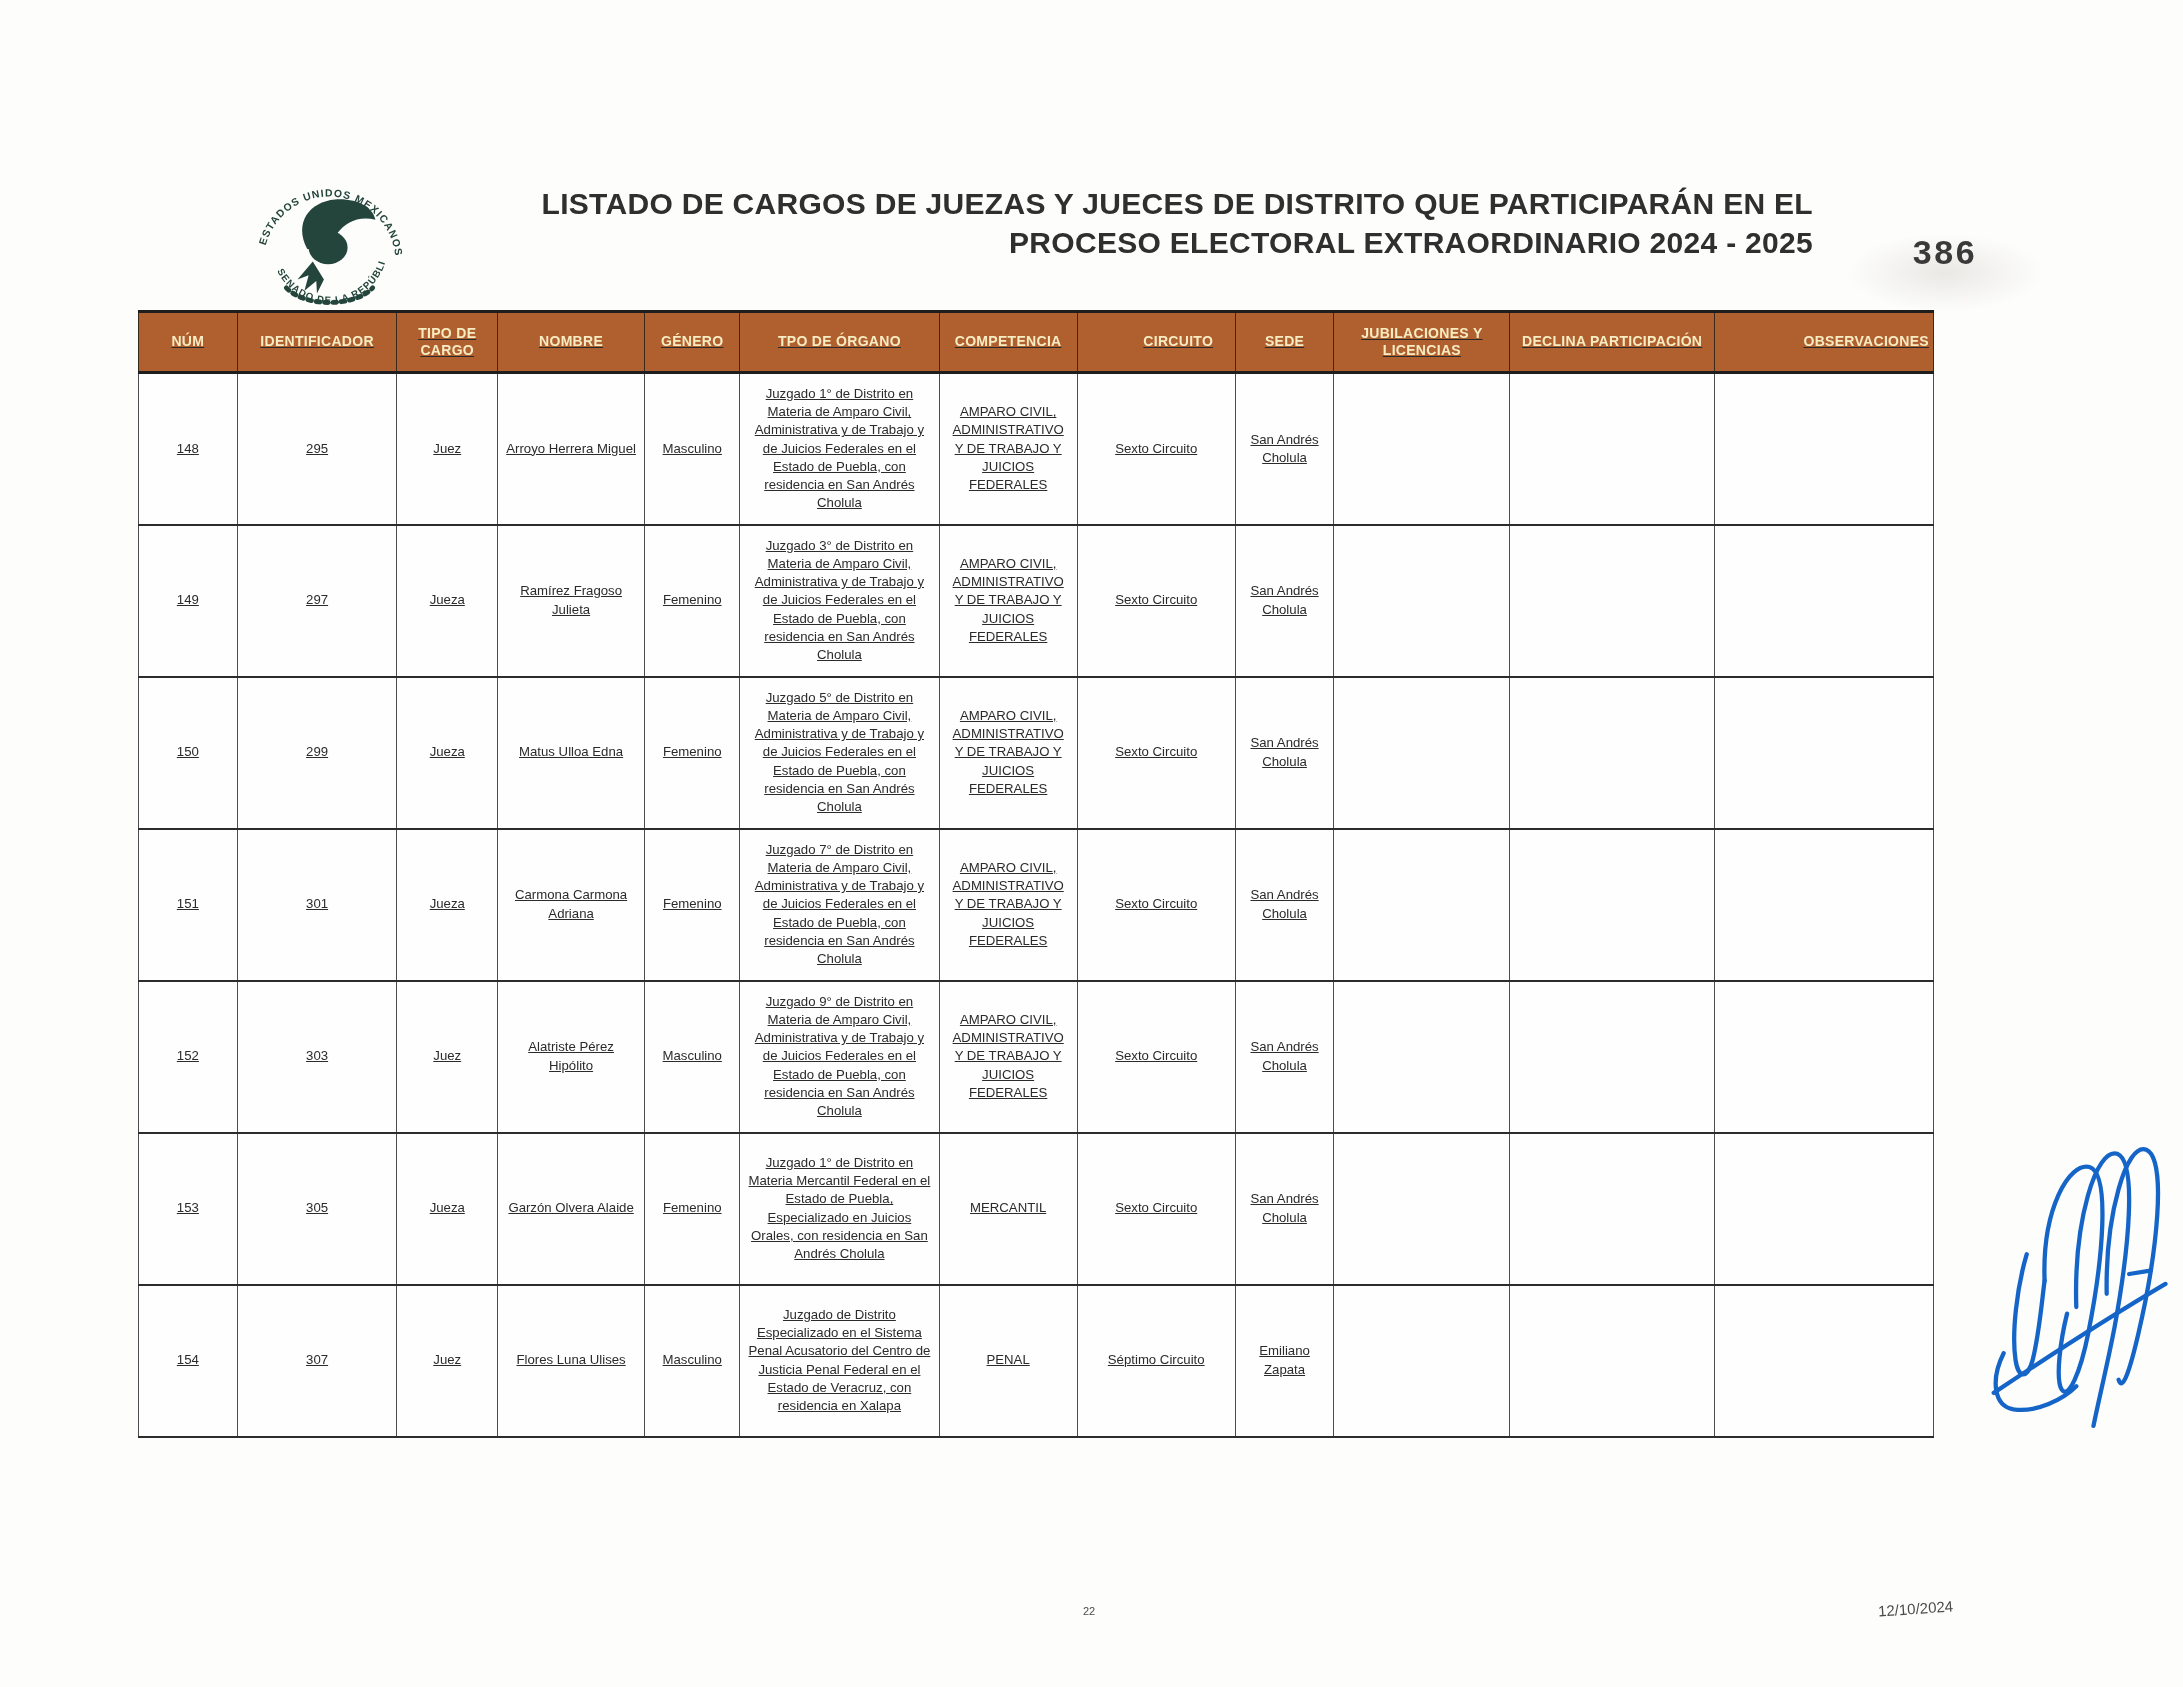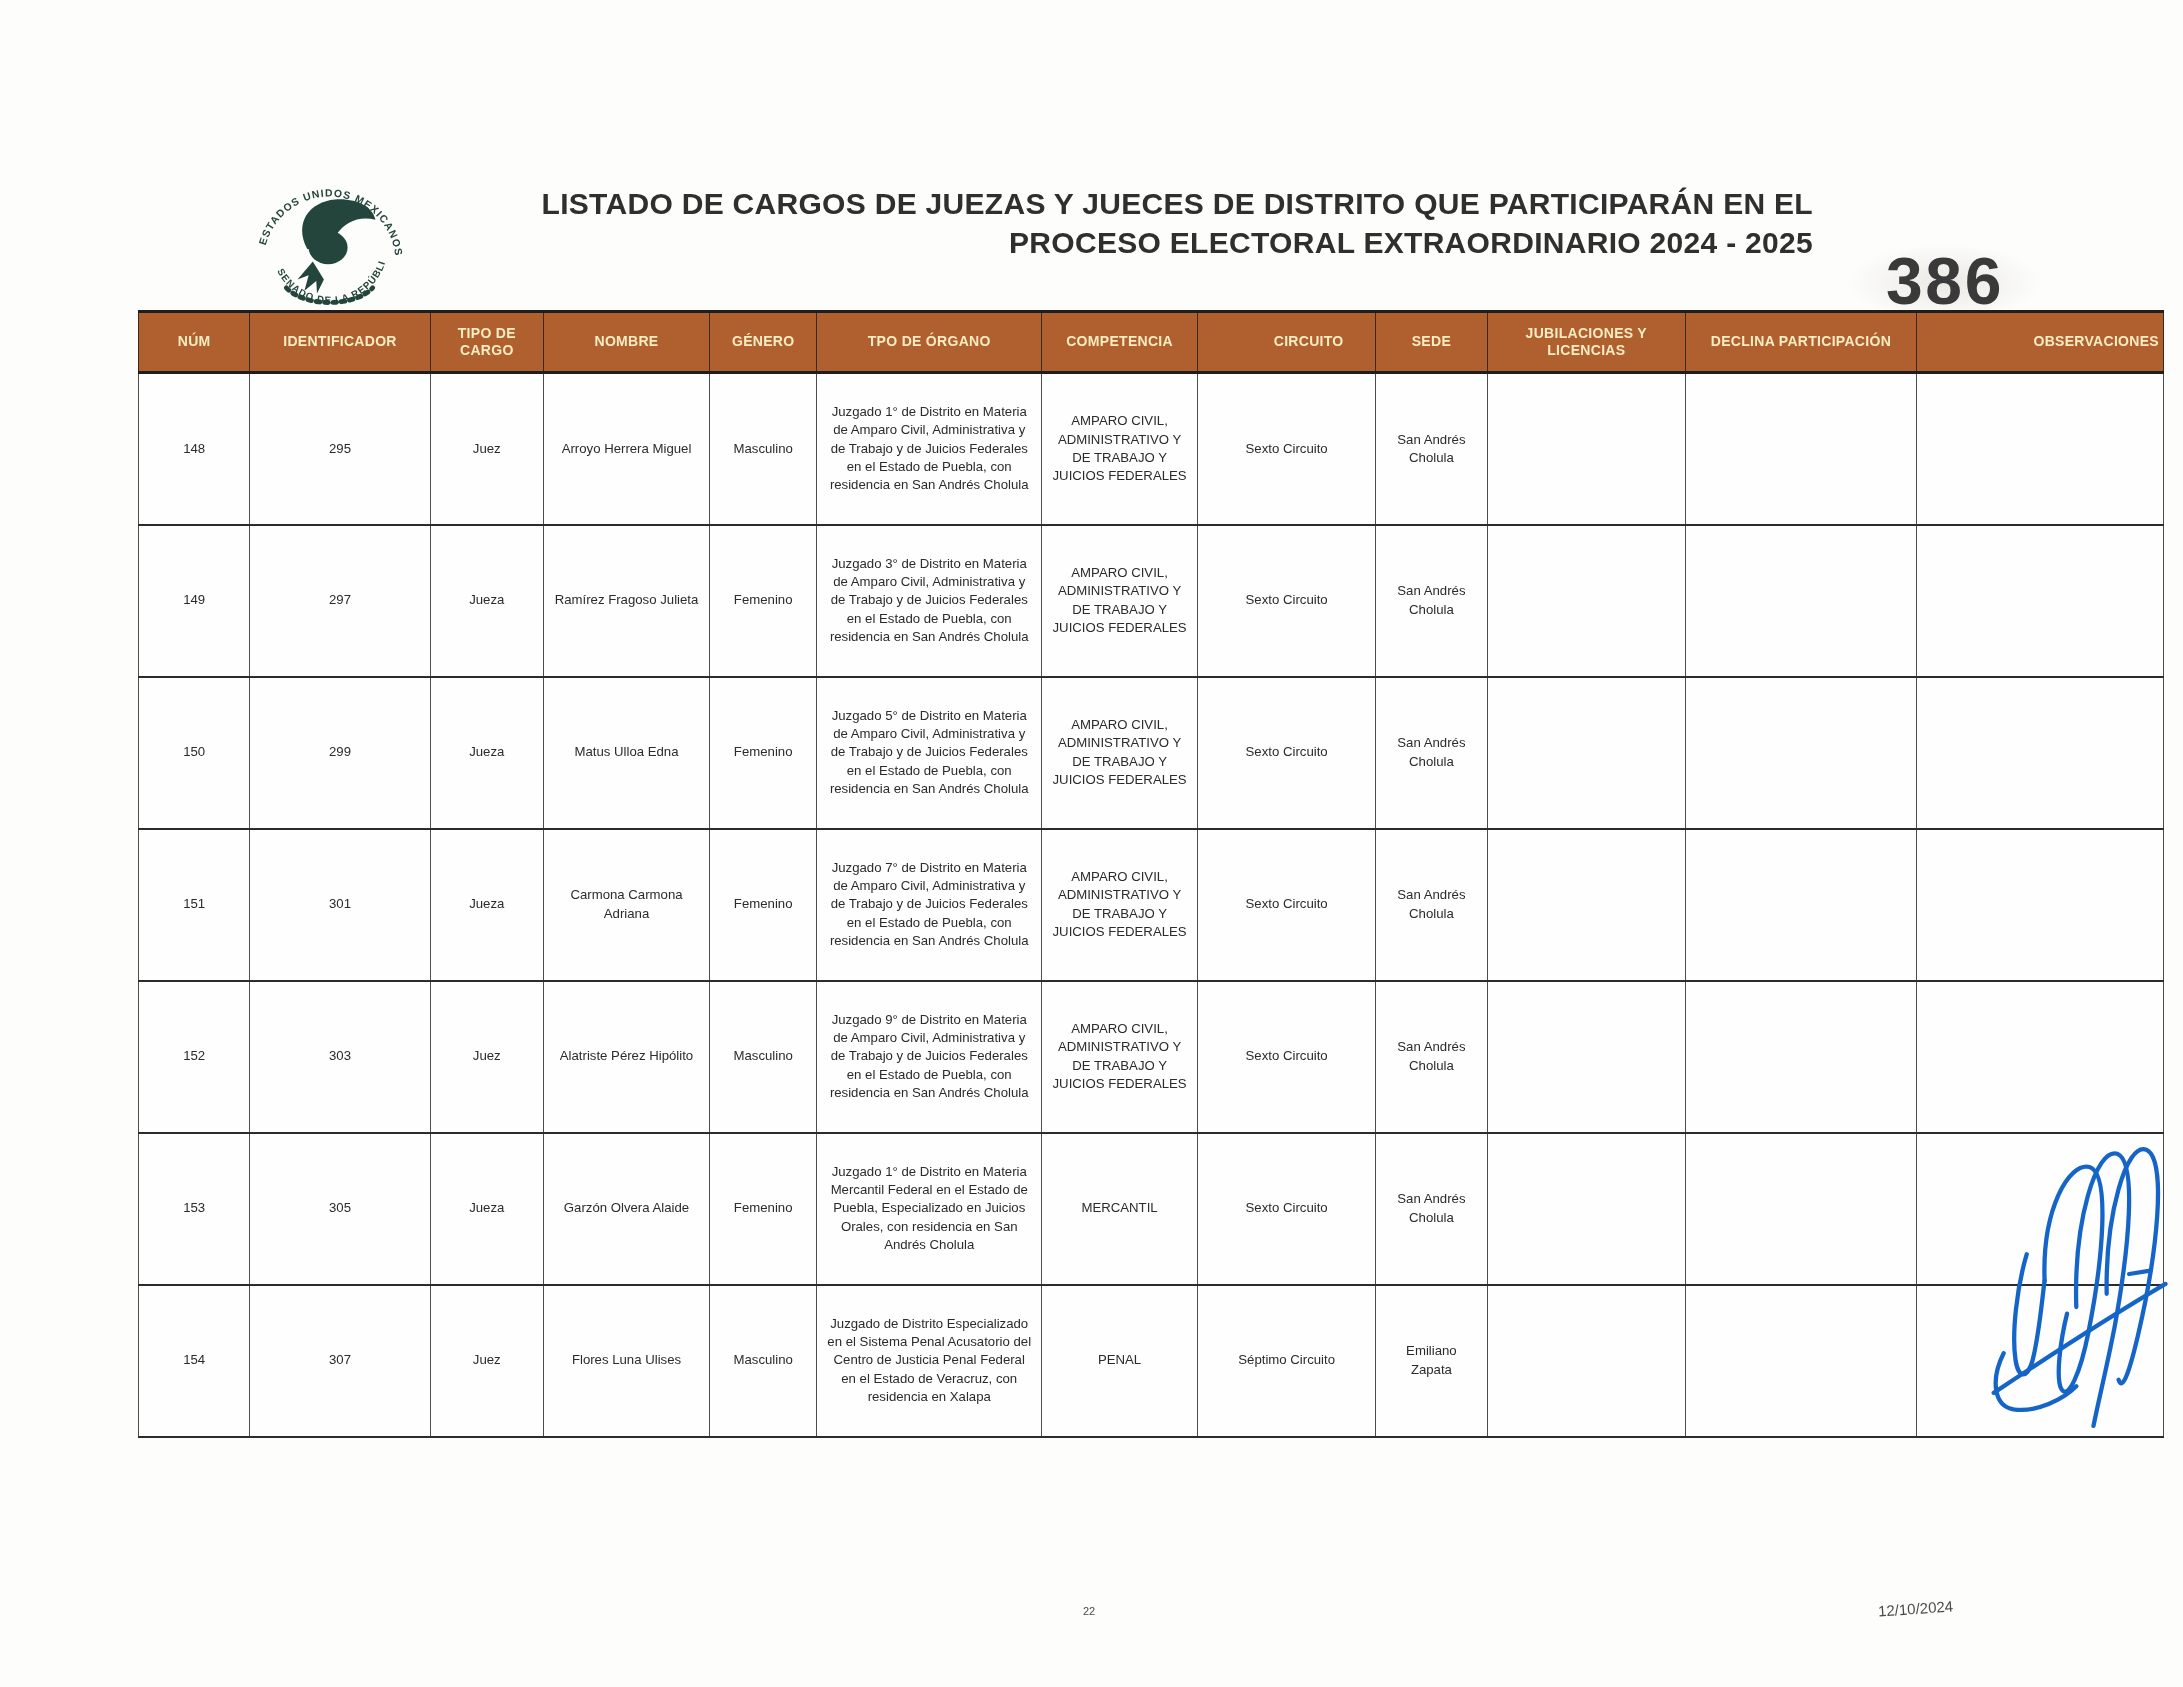--- a/index.html
+++ b/index.html
@@ -7,28 +7,28 @@
     position:relative;width:2183px;height:1687px;background:#fdfdfc;
     font-family:"Liberation Sans","DejaVu Sans",sans-serif;color:#2b2b2b;overflow:hidden;
   }
   
   .seal{position:absolute;left:246px;top:164px;width:167px;height:167px;}
   .title-block{
     position:absolute;left:357px;top:184px;width:1456px;text-align:right;
     font-weight:bold;color:#2f2f2f;font-size:30px;line-height:1.3;letter-spacing:0.3px;
   }
   .stamp{
-    position:absolute;left:1846px;top:243px;width:198px;height:79px;text-align:center;
-    font-size:66px;font-weight:bold;color:#3a3a3a;letter-spacing:2.6px;
+    position:absolute;left:1846px;top:233px;width:198px;height:79px;text-align:center;
+    font-size:34px;font-weight:bold;color:#3a3a3a;letter-spacing:2.6px;
     background:radial-gradient(ellipse at center,rgba(210,207,200,.45),rgba(210,207,200,0) 70%);
   }
   
   table.judges{
-    position:absolute;left:138px;top:310px;width:2026px;
-    border-collapse:collapse;table-layout:fixed;background:#f9a8d4;
+    position:absolute;left:138px;top:310px;width:1796px;
+    border-collapse:collapse;table-layout:fixed;background:#f9a8d4;text-decoration:underline;
   }
   table.judges col.c0{width:5.5%} table.judges col.c1{width:8.9%}
   table.judges col.c2{width:5.6%} table.judges col.c3{width:8.2%}
   table.judges col.c4{width:5.3%} table.judges col.c5{width:11.1%}
   table.judges col.c6{width:7.7%} table.judges col.c7{width:8.8%}
   table.judges col.c8{width:5.5%} table.judges col.c9{width:9.8%}
   table.judges col.c10{width:11.4%} table.judges col.c11{width:12.2%}
   table.judges thead tr{height:61px;}
   table.judges th{
     background:#b0602f;color:#f8ecc3;font-size:14px;font-weight:bold;

